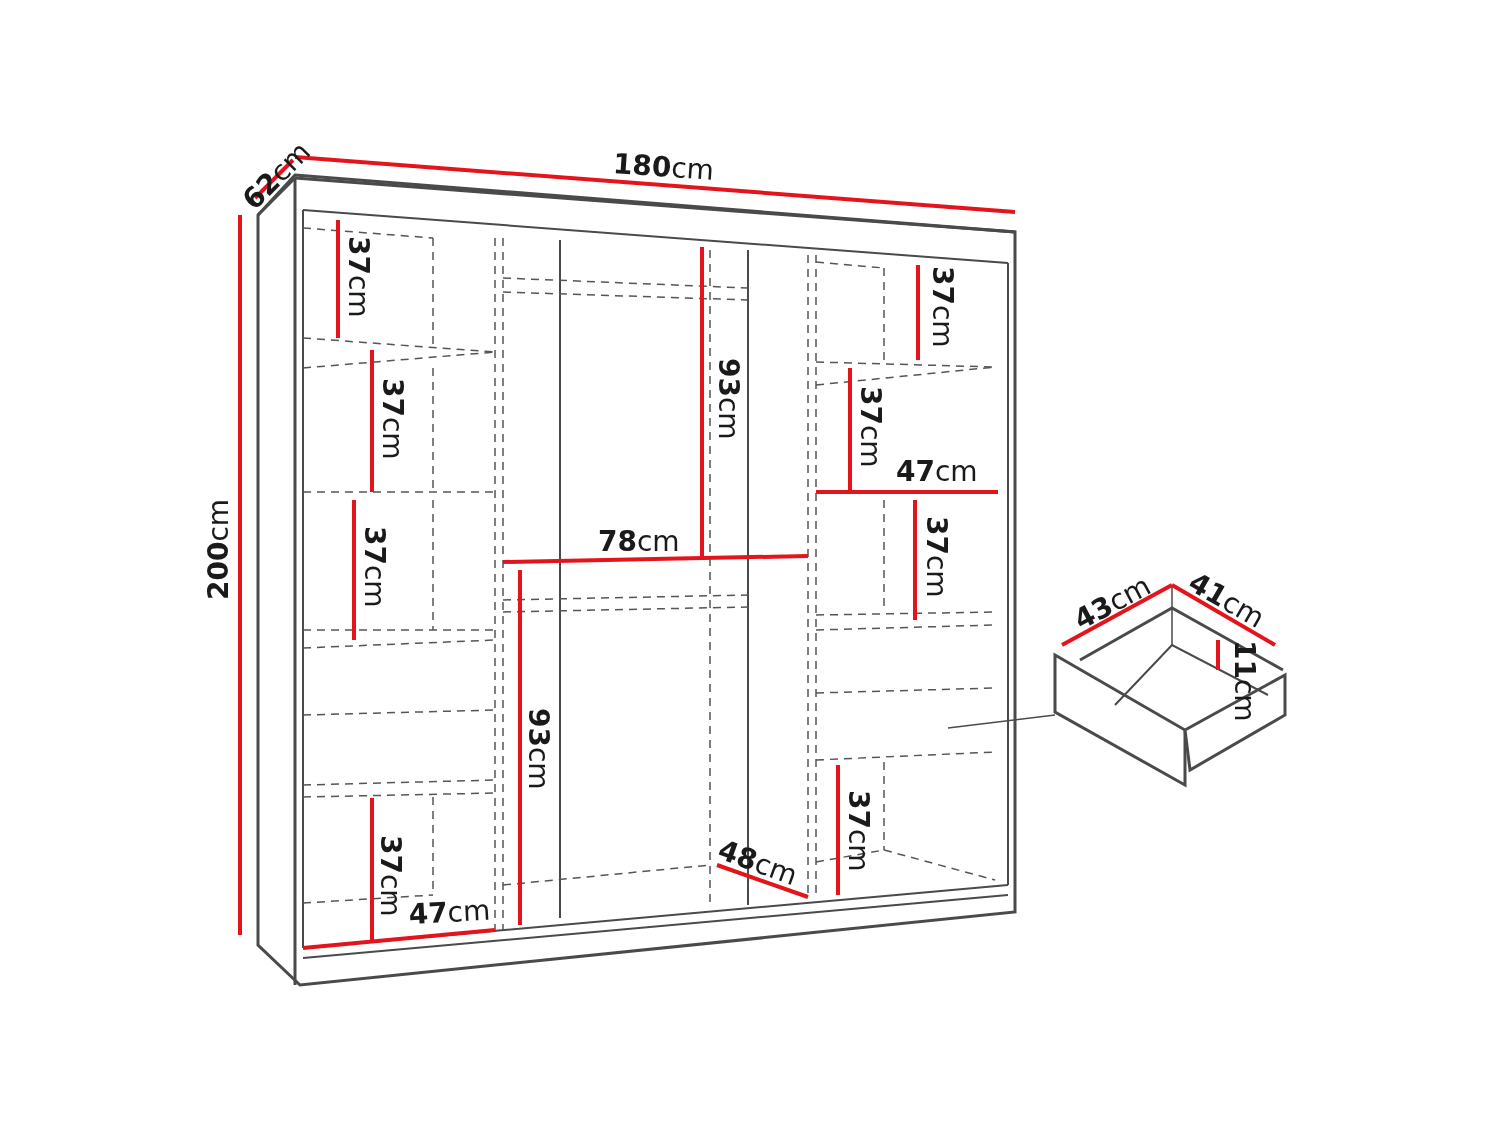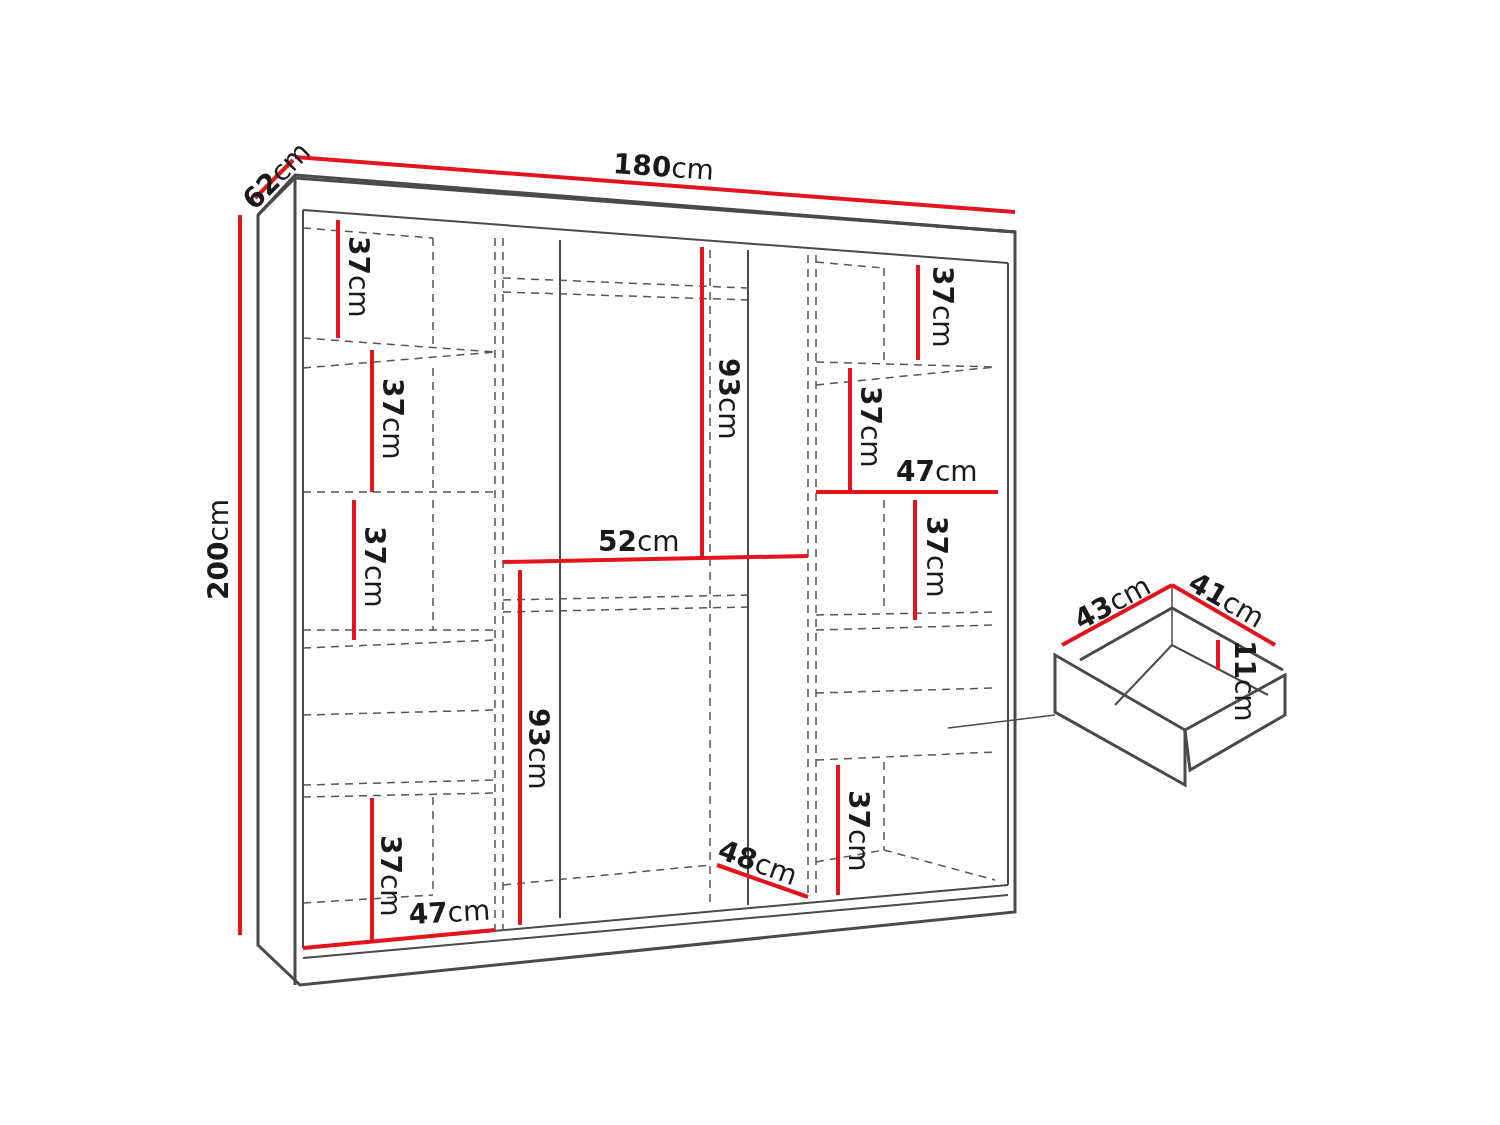--- a/index.html
+++ b/index.html
@@ -104,21 +104,21 @@
 <div class="lbl" style="left:238px;top:195px;transform:rotate(-45deg);"><b>62</b><i>cm</i></div>
 <div class="lbl" style="left:205px;top:600px;transform:rotate(-90deg);"><b>200</b><i>cm</i></div>
 
 <div class="lbl" style="left:372px;top:236px;transform:rotate(90deg);"><b>37</b><i>cm</i></div>
 <div class="lbl" style="left:406px;top:378px;transform:rotate(90deg);"><b>37</b><i>cm</i></div>
 <div class="lbl" style="left:388px;top:526px;transform:rotate(90deg);"><b>37</b><i>cm</i></div>
 <div class="lbl" style="left:404px;top:835px;transform:rotate(90deg);"><b>37</b><i>cm</i></div>
 <div class="lbl" style="left:408px;top:901px;transform:rotate(-3deg);"><b>47</b><i>cm</i></div>
 
 <div class="lbl" style="left:742px;top:358px;transform:rotate(90deg);"><b>93</b><i>cm</i></div>
-<div class="lbl" style="left:598px;top:528px;"><b>52</b><i>cm</i></div>
+<div class="lbl" style="left:598px;top:528px;"><b>78</b><i>cm</i></div>
 <div class="lbl" style="left:552px;top:708px;transform:rotate(90deg);"><b>93</b><i>cm</i></div>
 <div class="lbl" style="left:724px;top:836px;transform:rotate(20deg);"><b>48</b><i>cm</i></div>
 
 <div class="lbl" style="left:956px;top:266px;transform:rotate(90deg);"><b>37</b><i>cm</i></div>
 <div class="lbl" style="left:884px;top:386px;transform:rotate(90deg);"><b>37</b><i>cm</i></div>
 <div class="lbl" style="left:896px;top:458px;"><b>47</b><i>cm</i></div>
 <div class="lbl" style="left:950px;top:516px;transform:rotate(90deg);"><b>37</b><i>cm</i></div>
 <div class="lbl" style="left:872px;top:790px;transform:rotate(90deg);"><b>37</b><i>cm</i></div>
 
 <div class="lbl" style="left:1070px;top:610px;transform:rotate(-28deg);"><b>43</b><i>cm</i></div>

